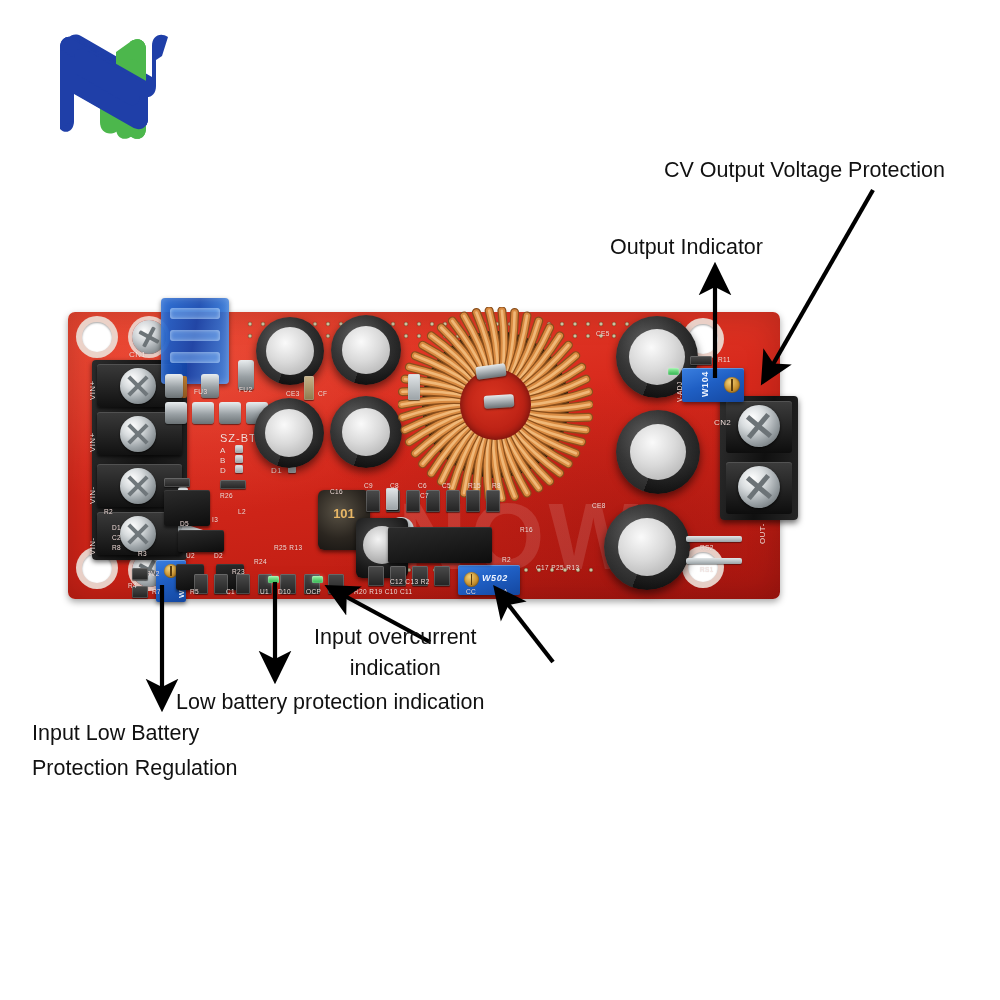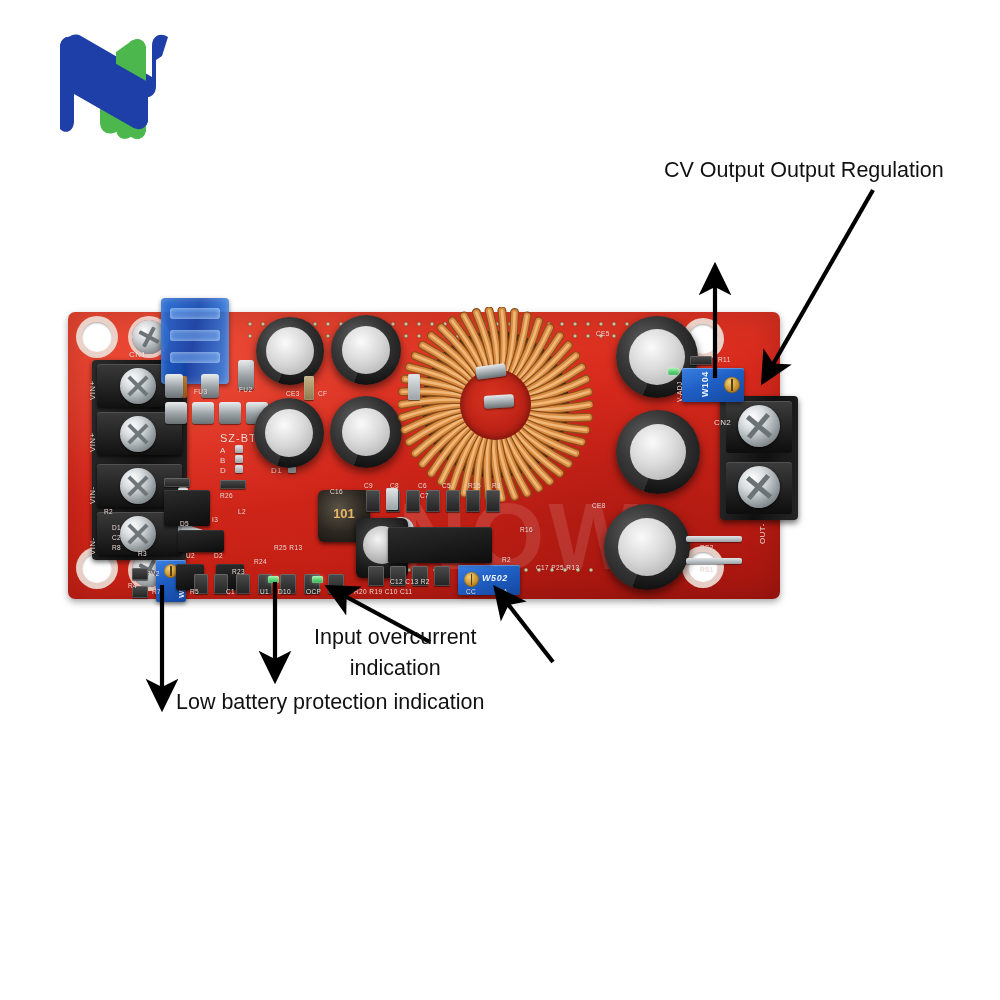--- a/index.html
+++ b/index.html
@@ -156,21 +156,21 @@
   .smd.cap{background:linear-gradient(180deg,#c9b48b,#8e7a4f);}
   .smd.pad{background:linear-gradient(180deg,#e3e7e9,#9ba2a6);}
   .ic{position:absolute;border-radius:2px;
      background:linear-gradient(170deg,#2c2c2c,#0d0d0d);
      box-shadow:0 2px 3px rgba(0,0,0,.55), inset 0 1px 0 rgba(255,255,255,.08);}
   .led{position:absolute;width:11px;height:7px;border-radius:1.5px;
      box-shadow:0 0 4px rgba(255,255,255,.35), inset 0 0 2px rgba(255,255,255,.6);}
   .led.grn{background:linear-gradient(180deg,#9cf5a8,#2bb14a);}
 
   
-  #l2{position:absolute;left:250px;top:178px;width:52px;height:52px;border-radius:6px;
+  #l2{position:absolute;left:250px;top:178px;width:52px;height:60px;border-radius:6px;
      background:radial-gradient(circle at 40% 35%, #5a5346 0%, #2b2620 55%, #141210 100%);
      box-shadow:0 2px 4px rgba(0,0,0,.6);}
   #l2 .lbl{position:absolute;left:0;right:0;top:16px;text-align:center;color:#e8b766;font-size:13px;font-weight:700;}
 
   
   #q1{position:absolute;left:288px;top:206px;width:52px;height:60px;border-radius:6px;
      background:radial-gradient(circle at 42% 34%,#4a4a4a,#1a1a1a 65%,#070707);
      box-shadow:0 2px 5px rgba(0,0,0,.6);}
   #q1 .cap{position:absolute;left:7px;top:8px;width:38px;height:38px;border-radius:50%;
      background:radial-gradient(circle at 40% 35%,#f4f4f4,#bcbcbc 55%,#8a8a8a);}
@@ -704,17 +704,19 @@
 
     <line x1="162" y1="585" x2="162" y2="706" stroke="#000" stroke-width="4.2" marker-end="url(#ah)"></line>
 
     <line x1="275" y1="582" x2="275" y2="678" stroke="#000" stroke-width="4.2" marker-end="url(#ah)"></line>
 
     <line x1="430" y1="642" x2="330" y2="588" stroke="#000" stroke-width="4.2" marker-end="url(#ah)"></line>
 
     <line x1="553" y1="662" x2="497" y2="590" stroke="#000" stroke-width="4.2" marker-end="url(#ah)"></line>
   </svg>
 
-  <div class="callout c-cv">CV Output Output Regulation</div>
+  <div class="callout c-cv">CV Output Voltage Protection</div>
+  <div class="callout c-oi">Output Indicator</div>
   <div class="callout c-ov"><span>Input overcurrent</span><br><span style="display:inline-block;width:100%;text-align:center">indication</span></div>
   <div class="callout c-lb">Low battery protection indication</div>
+  <div class="callout c-ilb"><span>Input Low Battery</span><br><span>Protection Regulation</span></div>
 
 </div>
 
 </body></html>

